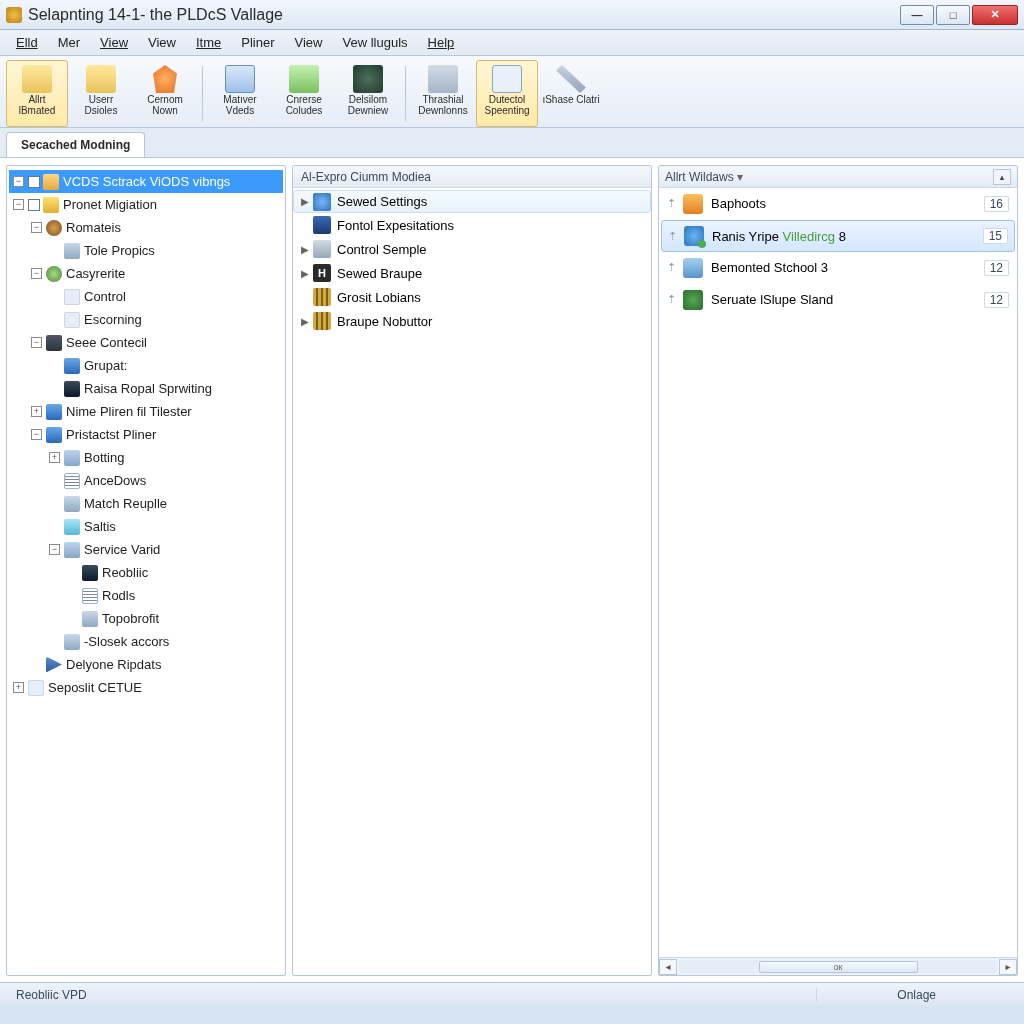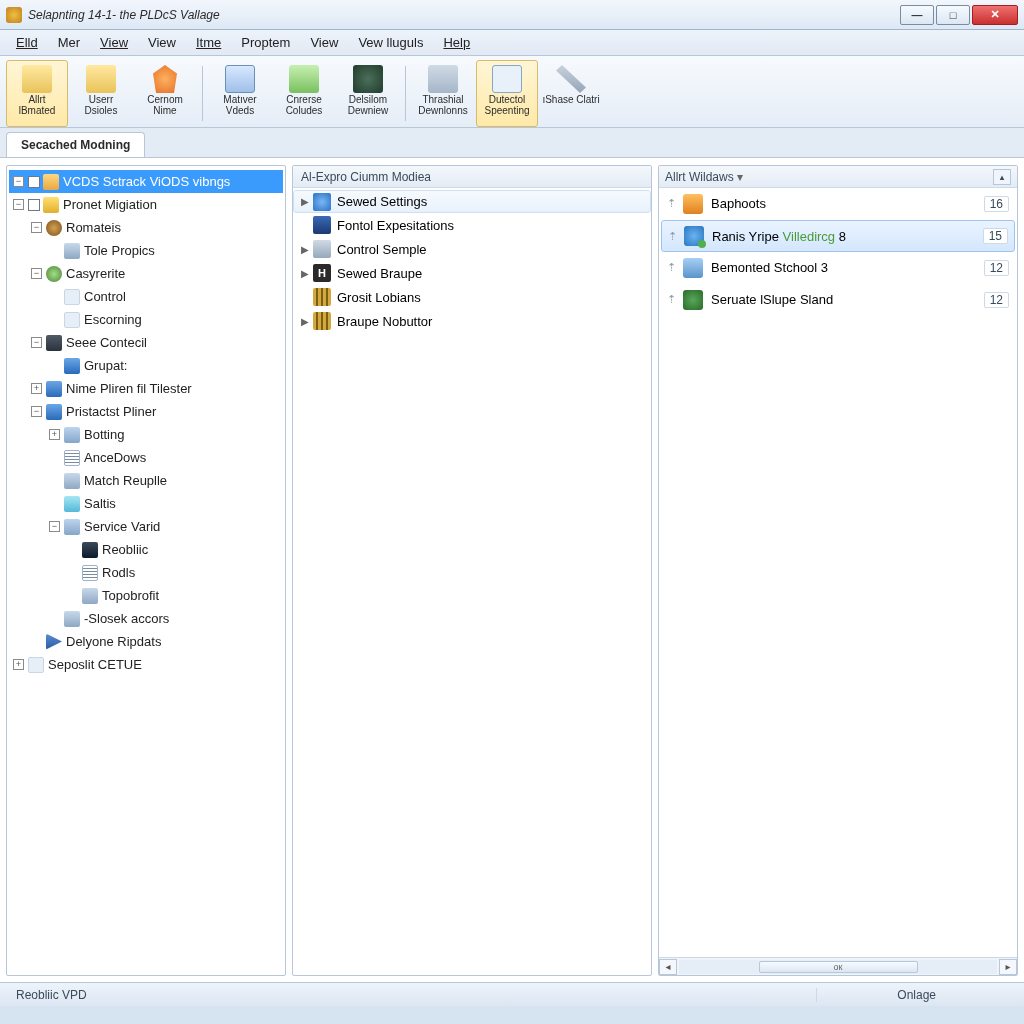--- a/index.html
+++ b/index.html
@@ -1,21 +1,21 @@
 <!DOCTYPE html>
 <html><head>
 <meta charset="utf-8">
 <style>
 * { box-sizing: border-box; margin: 0; padding: 0; font-family: "Segoe UI", Tahoma, sans-serif; }
 body { width: 1024px; height: 1024px; background: #d6e4f2; overflow: hidden; }
 
 
 .titlebar { height: 30px; background: linear-gradient(#f3f7fc,#dde8f5); display: flex; align-items: center; padding: 0 6px; border-bottom: 1px solid #9fb6cd; }
 .titlebar .app-icon { width: 16px; height: 16px; background: radial-gradient(circle,#f0c040,#c08020); border-radius: 3px; margin-right: 6px; }
-.titlebar .title { font-size: 12px; color: #2b2b2b; flex: 1; font-style: italic; }
+.titlebar .title { font-size: 16px; color: #2b2b2b; flex: 1; }
 .win-controls { display: flex; gap: 0; }
 .win-btn { width: 34px; height: 20px; border: 1px solid #7a8ca0; background: linear-gradient(#f6fafe,#dce7f3); display: flex; align-items: center; justify-content: center; font-size: 11px; color: #333; border-radius: 2px; margin-left: 2px; }
 .win-btn.close { background: linear-gradient(#f07070,#c93030); color: #fff; border-color: #a02020; width: 46px; }
 .win-btn .glyph { font-weight: bold; }
 
 
 .menubar { height: 26px; background: linear-gradient(#eef3fa,#e1e9f4); display: flex; align-items: center; padding: 0 6px; border-bottom: 1px solid #b7c6d8; gap: 0; }
 .menu-item { font-size: 13px; color: #222; padding: 3px 10px; cursor: default; }
 .menu-item .ul { text-decoration: underline; }
 
@@ -125,41 +125,41 @@
       </div>
   </div>
 </div>
 
 <div class="menubar">
   <div class="menu-item"><span class="ul">Elld</span></div>
   <div class="menu-item"><span>Mer</span></div>
   <div class="menu-item"><span class="ul">View</span></div>
   <div class="menu-item"><span>View</span></div>
   <div class="menu-item"><span class="ul">Itme</span></div>
-  <div class="menu-item"><span>Proptem</span></div>
+  <div class="menu-item"><span>Pliner</span></div>
   <div class="menu-item"><span>View</span></div>
   <div class="menu-item"><span>Vew lluguls</span></div>
   <div class="menu-item"><span class="ul">Help</span></div>
 </div>
 
 <div class="toolbar" id="toolbar">
     <div class="tool-btn active">
       <div class="ticon ic-folder"></div>
       <div>Allrt</div>
       <div>lBmated</div>
     </div>
     <div class="tool-btn">
       <div class="ticon ic-folder2"></div>
       <div>Userr</div>
       <div>Dsioles</div>
     </div>
     <div class="tool-btn">
       <div class="ticon ic-person"></div>
       <div>Cernom</div>
-      <div>Nime</div>
+      <div>Nown</div>
     </div>
     <div class="tool-sep"></div>
     <div class="tool-btn">
       <div class="ticon ic-doc"></div>
       <div>Matıver</div>
       <div>Vdeds</div>
     </div>
     <div class="tool-btn">
       <div class="ticon ic-green"></div>
       <div>Cnrerse</div>
@@ -243,20 +243,26 @@
           <span class="tw-ind" style="width:22px"></span>
           <span class="tw-exp">−</span>
           <span class="node-icon ni-dark"></span>
           <span>Seee Contecil</span>
         </div>
         <div class="tree-row">
           <span class="tw-ind" style="width:40px"></span>
           <span style="width:15px;display:inline-block"></span>
           <span class="node-icon ni-blue"></span>
           <span>Grupat:</span>
+        </div>
+        <div class="tree-row">
+          <span class="tw-ind" style="width:40px"></span>
+          <span style="width:15px;display:inline-block"></span>
+          <span class="node-icon ni-mon"></span>
+          <span>Raisa Ropal Sprwiting</span>
         </div>
         <div class="tree-row">
           <span class="tw-ind" style="width:22px"></span>
           <span class="tw-exp">+</span>
           <span class="node-icon ni-blue"></span>
           <span>Nime Pliren fil Tilester</span>
         </div>
         <div class="tree-row">
           <span class="tw-ind" style="width:22px"></span>
           <span class="tw-exp">−</span>

